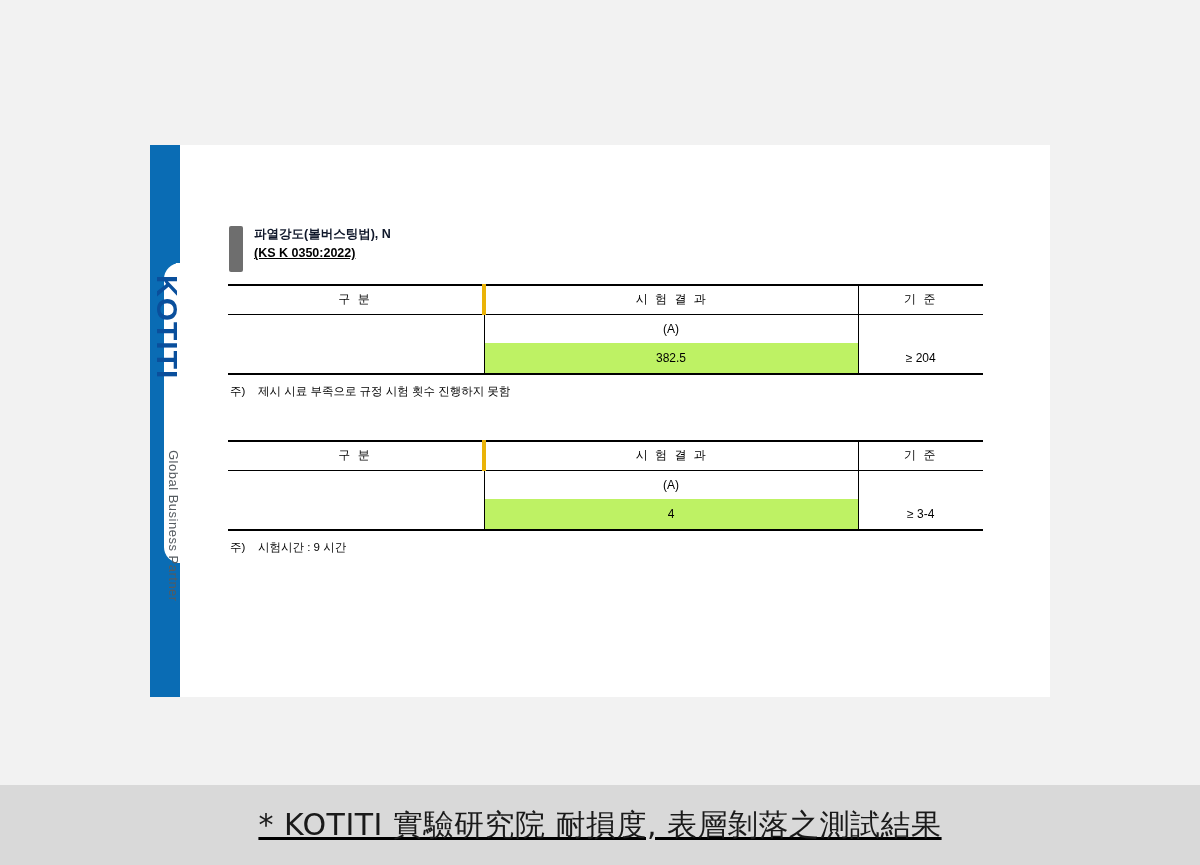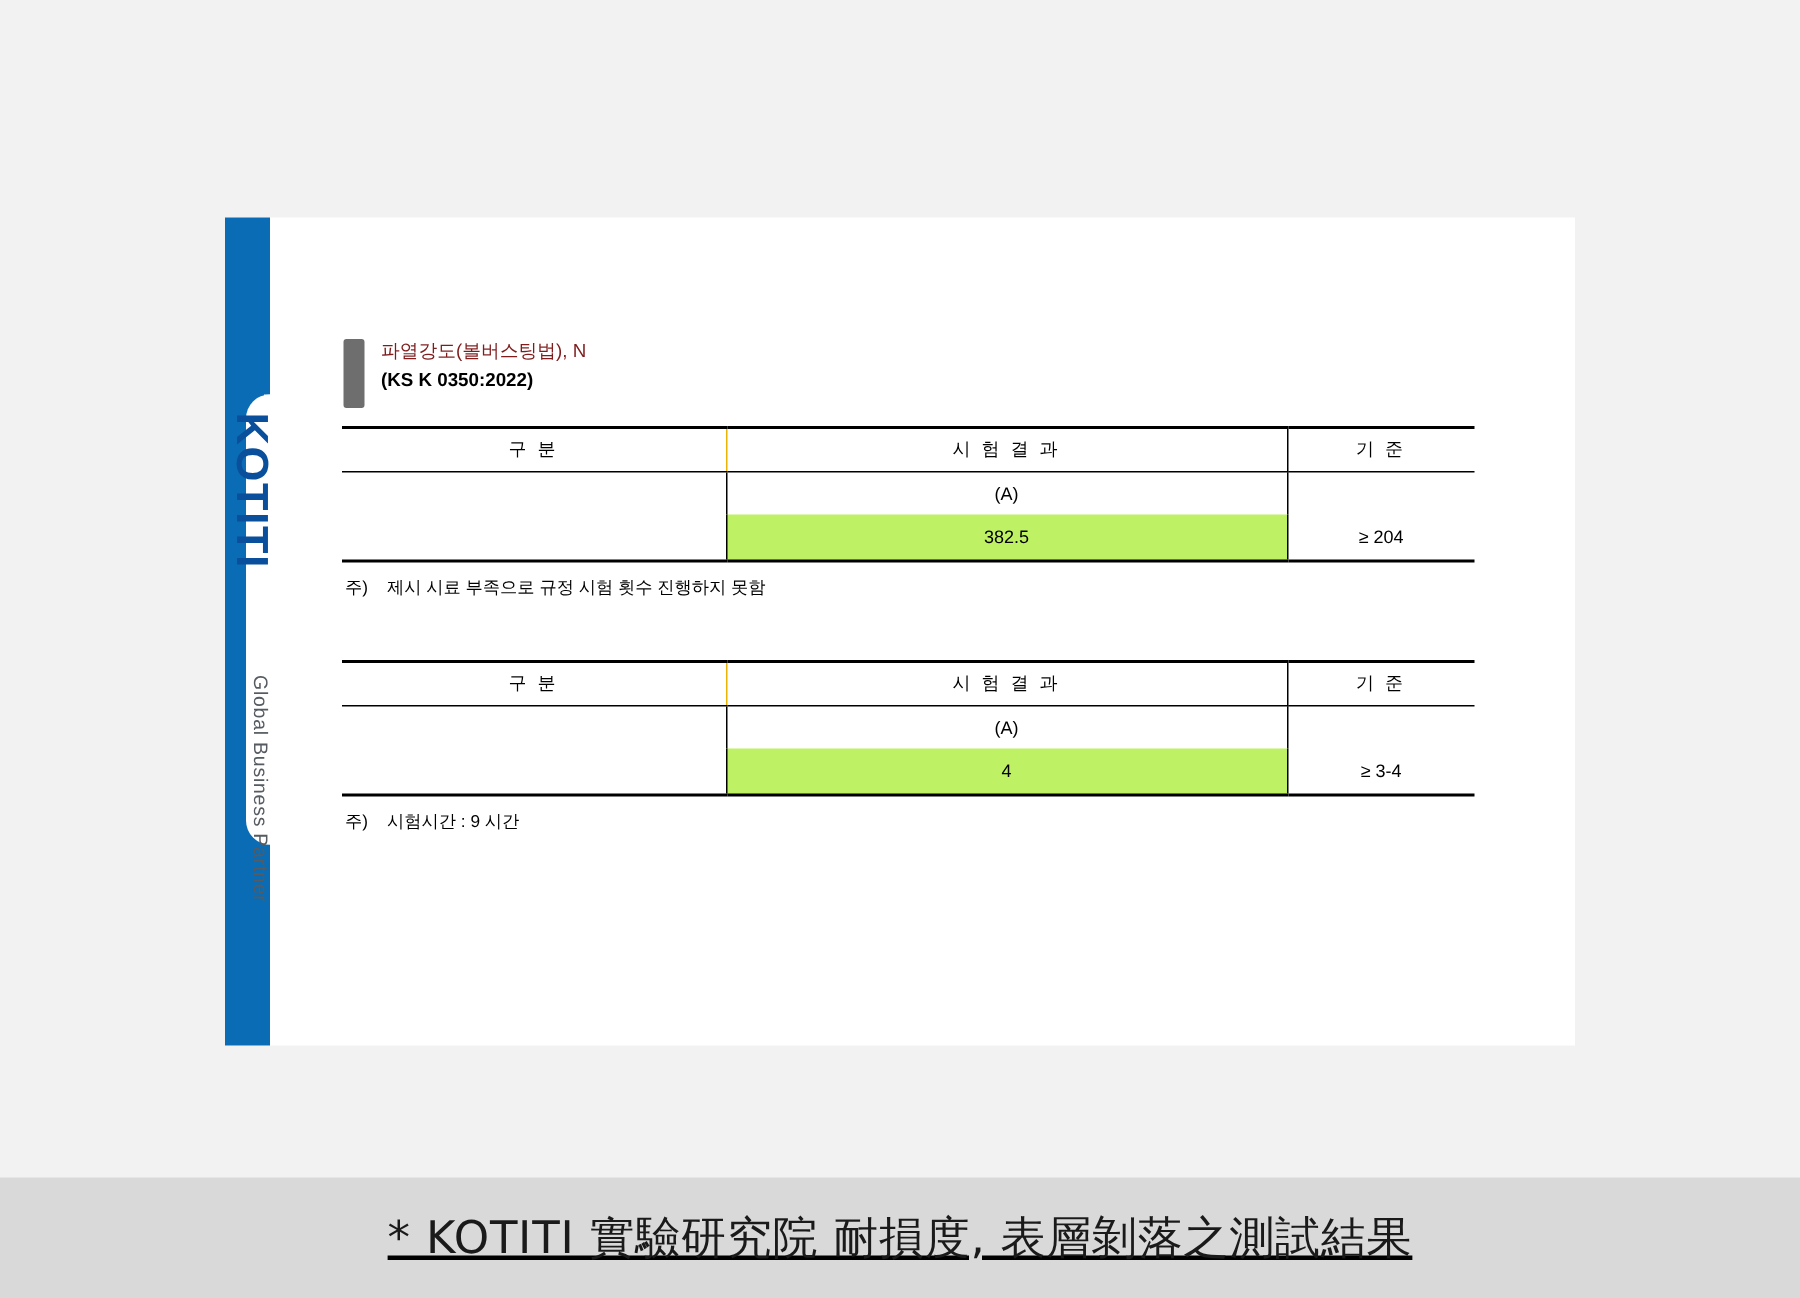--- a/index.html
+++ b/index.html
@@ -86,27 +86,28 @@
   .sec-bullet {
     width: 14px; height: 46px;
     background: #6e6e6e;
     border-radius: 2px;
     flex: 0 0 auto;
     margin-top: 1px;
   }
   .sec-titles { line-height: 1.55; }
   .sec-title-main {
     font-size: 12.5px;
-    font-weight: normal;
-    color: #7f1d1d;
+    font-weight: bold;
+    color: #0f172a;
   }
   .sec-title-std {
     font-size: 12.5px;
     font-weight: bold;
     color: #000;
+    text-decoration: underline;
   }
 
   table.result {
     border-collapse: collapse;
     width: 755px;
     margin-top: 12px;
     table-layout: fixed;
   }
   table.result td, table.result th {
     border: 0;
@@ -120,21 +121,21 @@
   .col-a { width: 256px; }
   .col-b { width: 374px; }
   .col-c { width: 125px; }
 
   tr.head-row td {
     border-top: 2px solid #000;
     border-bottom: 1px solid #000;
     font-weight: normal;
     letter-spacing: 2px;
   }
-  tr.head-row td.sep { border-left: 1px solid #eab308; border-right: 1px solid #000; }
+  tr.head-row td.sep { border-left: 4px solid #eab308; border-right: 1px solid #000; }
 
   tr.sub-row td { height: 29px; }
   tr.sub-row td.sep { border-left: 1px solid #000; border-right: 1px solid #000; }
 
   tr.value-row td { height: 31px; border-bottom: 2px solid #000; }
   tr.value-row td.hl {
     background: #bef264;
     border-left: 1px solid #000;
     border-right: 1px solid #000;
     font-weight: normal;

